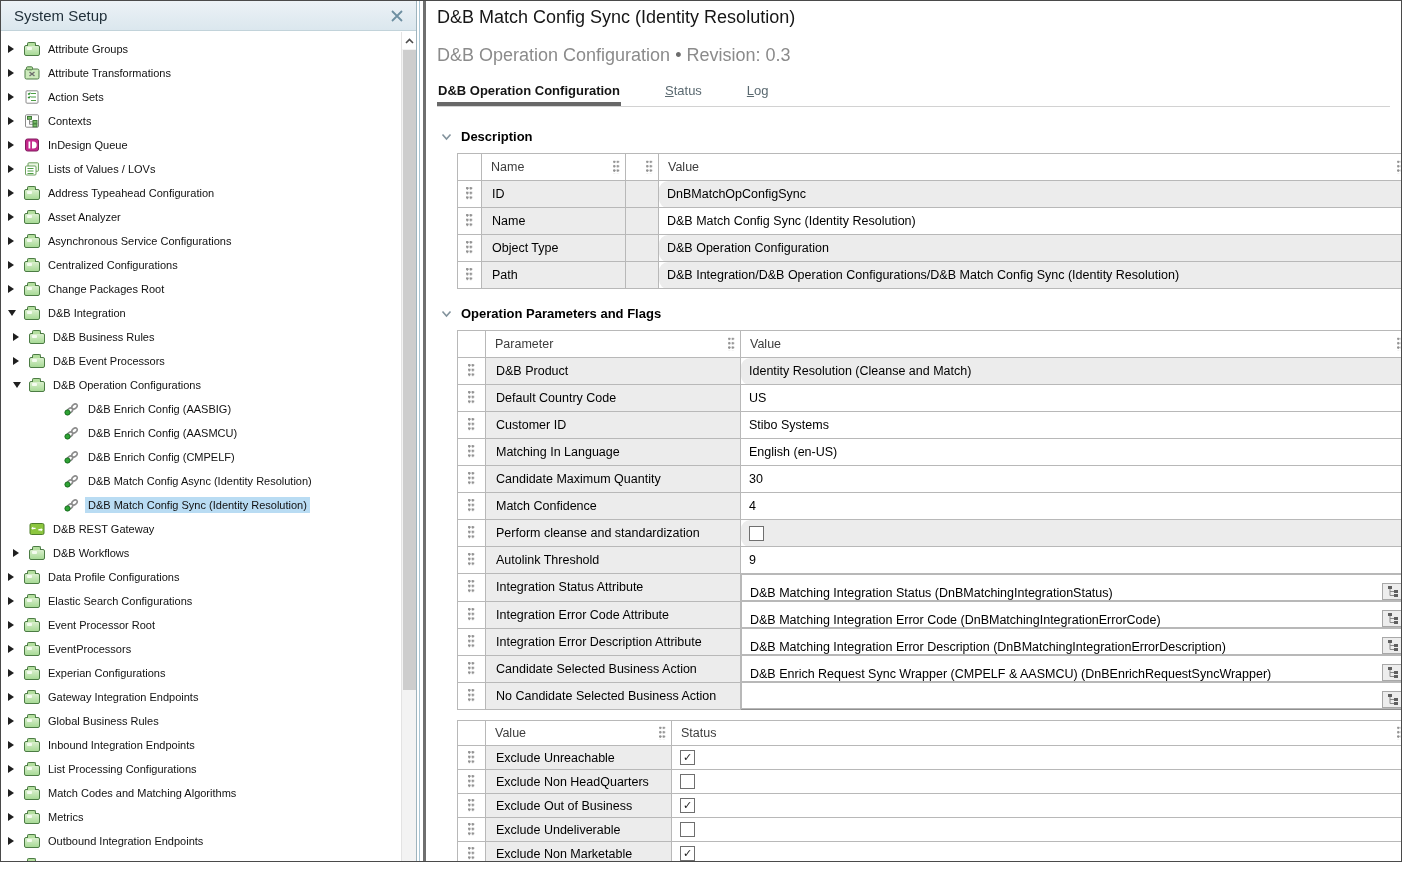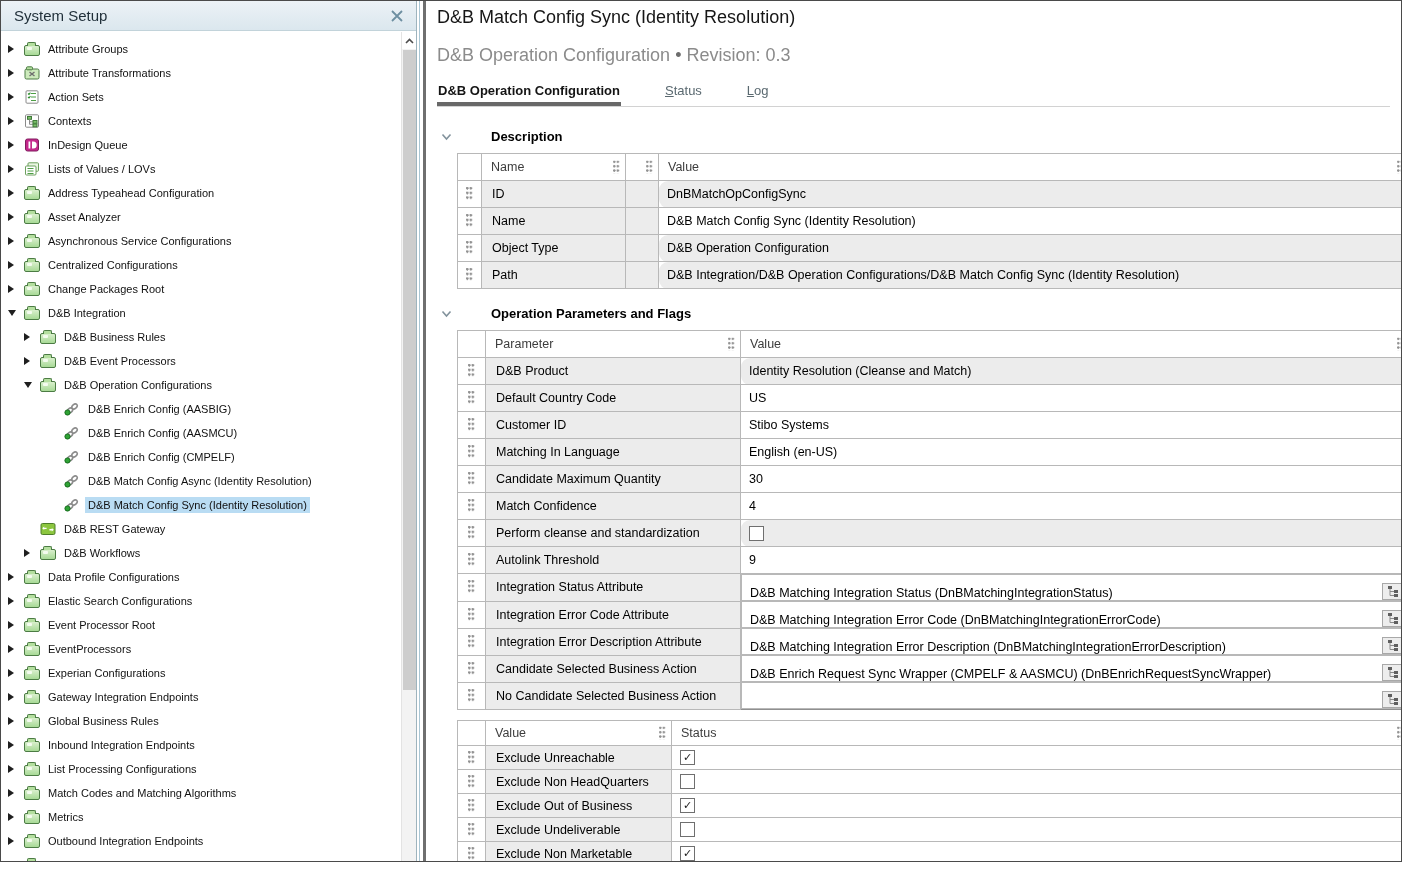--- a/index.html
+++ b/index.html
@@ -7,21 +7,21 @@
        background:#fff;font-family:Liberation Sans, sans-serif;display:flex;overflow:hidden;}
 
   
   .left{width:416px;flex:none;position:relative;border-right:1px solid #9eb4be;box-sizing:border-box;background:#fff;}
   .lheader{height:30px;background:linear-gradient(#ecf2f6,#dbe7ee);border-bottom:1px solid #c2d3da;
            display:flex;align-items:center;padding:0 9px 0 13px;box-sizing:border-box;}
   .ltitle{font-size:15px;color:#1f2e38;flex:1;}
   .lclose{width:20px;height:20px;display:flex;align-items:center;justify-content:center;cursor:pointer;}
   .treewrap{position:absolute;top:31px;bottom:0;left:0;right:16px;overflow:hidden;padding-top:5px;}
   .t{display:flex;align-items:center;height:24px;font-size:11px;color:#111;white-space:nowrap;}
-  .l0{padding-left:7px}.l1{padding-left:23px}.l2{padding-left:47px}
+  .l0{padding-left:7px}.l1{padding-left:12px}.l2{padding-left:47px}
   .arr{width:15px;height:24px;flex:none;display:flex;align-items:center;}
   .arr.c::before{content:"";width:0;height:0;border-left:6px solid #1f1f1f;border-top:4.5px solid transparent;border-bottom:4.5px solid transparent;}
   .arr.e::before{content:"";width:0;height:0;border-top:6px solid #1f1f1f;border-left:4.5px solid transparent;border-right:4.5px solid transparent;}
   .ic{width:16px;height:14px;margin:0 5px 0 1px;flex:none;position:relative;display:inline-block;}
   .ic.folder{background:linear-gradient(#d9efcd,#a8da96);border:1px solid #4c7c44;border-radius:2px;box-sizing:border-box;height:11px;margin-top:3px;}
   .ic.folder::before{content:"";position:absolute;top:-4px;left:2px;width:7px;height:3px;background:#b4df9f;border:1px solid #4c7c44;border-bottom:none;border-radius:2px 2px 0 0;}
   .ic.folder::after{content:"";position:absolute;left:2px;top:1px;width:5px;height:3px;background:#f4fbef;border-radius:1px;}
   .lbl{padding:2px 3px;}
   .t.sel .lbl{background:#b9dcf3;}
   
@@ -36,21 +36,21 @@
 
   
   .right{flex:1;min-width:0;padding:6px 11px 0 7px;box-sizing:border-box;}
   .title{font-size:18px;color:#161616;}
   .subtitle{margin-top:17px;font-size:18px;color:#8b8b8b;}
   .subtitle .dot{margin:0 5px;color:#6d6d6d;}
   .tabs{margin-top:13px;border-bottom:1px solid #d2d2d2;}
   .tab{display:inline-block;font-size:13px;color:#5a6970;padding:4px 1px 8px;margin-right:43px;cursor:pointer;}
   .tab.active{color:#141414;font-weight:700;border-bottom:4px solid #686868;padding-bottom:4px;}
   .tab.mn::first-letter{text-decoration:underline;}
-  .sechead{display:flex;align-items:center;margin:20px 0 9px 4px;gap:30px;}
+  .sechead{display:flex;align-items:center;margin:20px 0 9px 4px;}
   .sechead .chev{margin-right:9px;display:flex;cursor:pointer;}
   .sectitle{font-size:13px;font-weight:700;color:#000;}
 
   table{border-collapse:collapse;table-layout:fixed;width:953px;background:#fff;border:1px solid #8f8f8f;margin-left:20px;}
   td,th{border:1px solid #b8b8b8;font-size:12.5px;font-weight:400;color:#000;padding:0;
         overflow:hidden;white-space:nowrap;text-align:left;box-sizing:border-box;}
   tr.r27 td,tr.r27 th{height:27px;}
   tr.r24 td,tr.r24 th{height:24px;}
   tr.r25 th{height:25px;}
   th{color:#3d3d3d;background:#fff;position:relative;}

